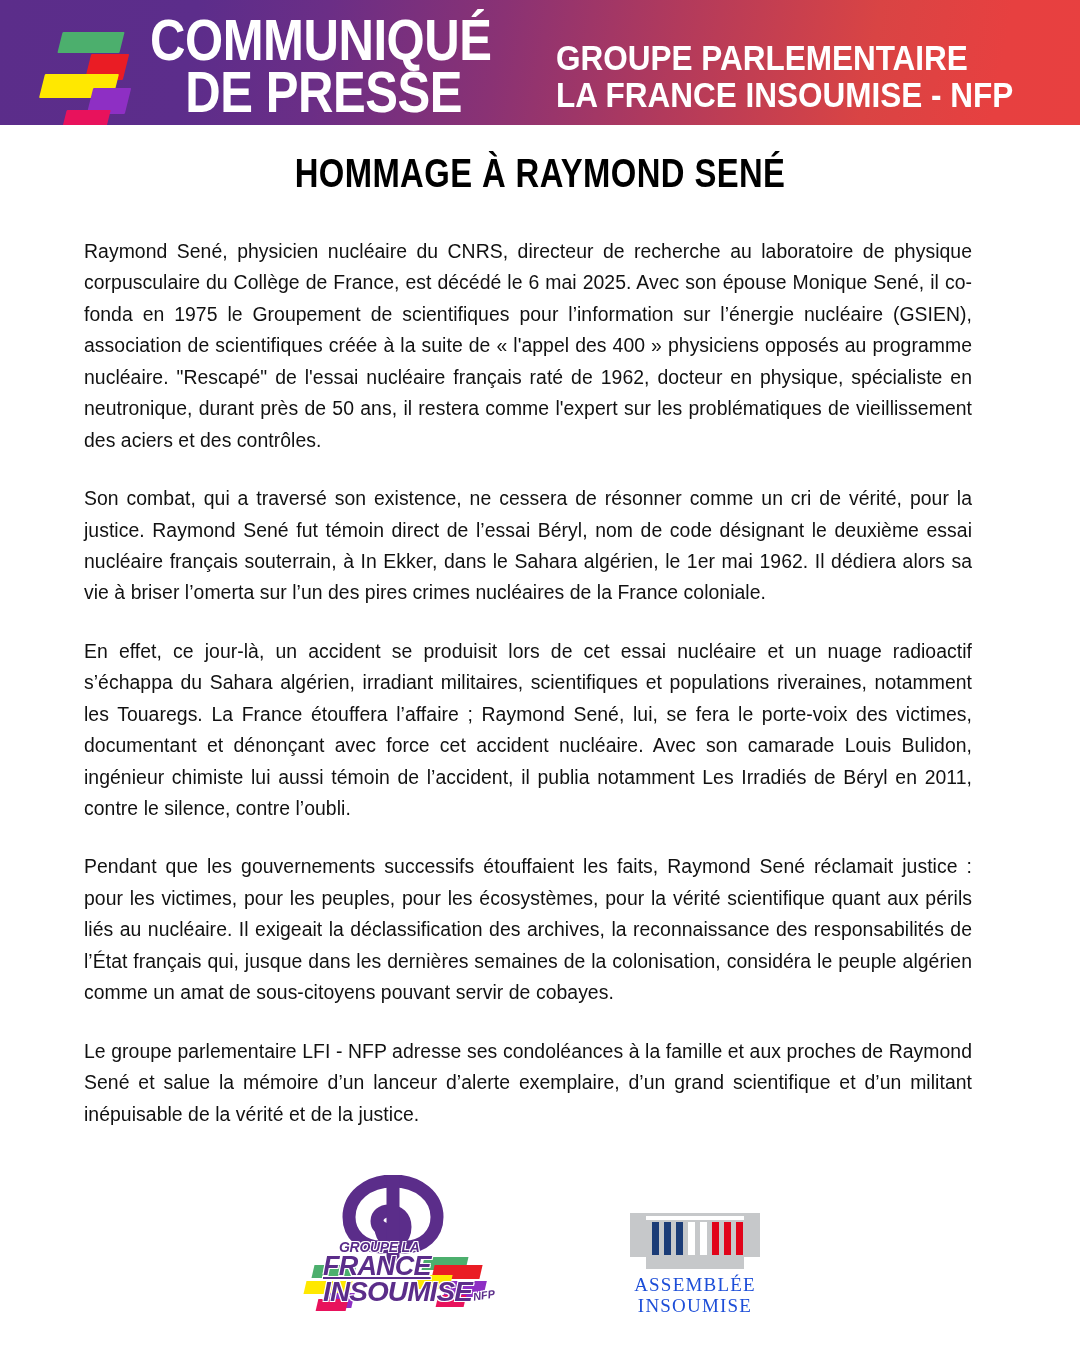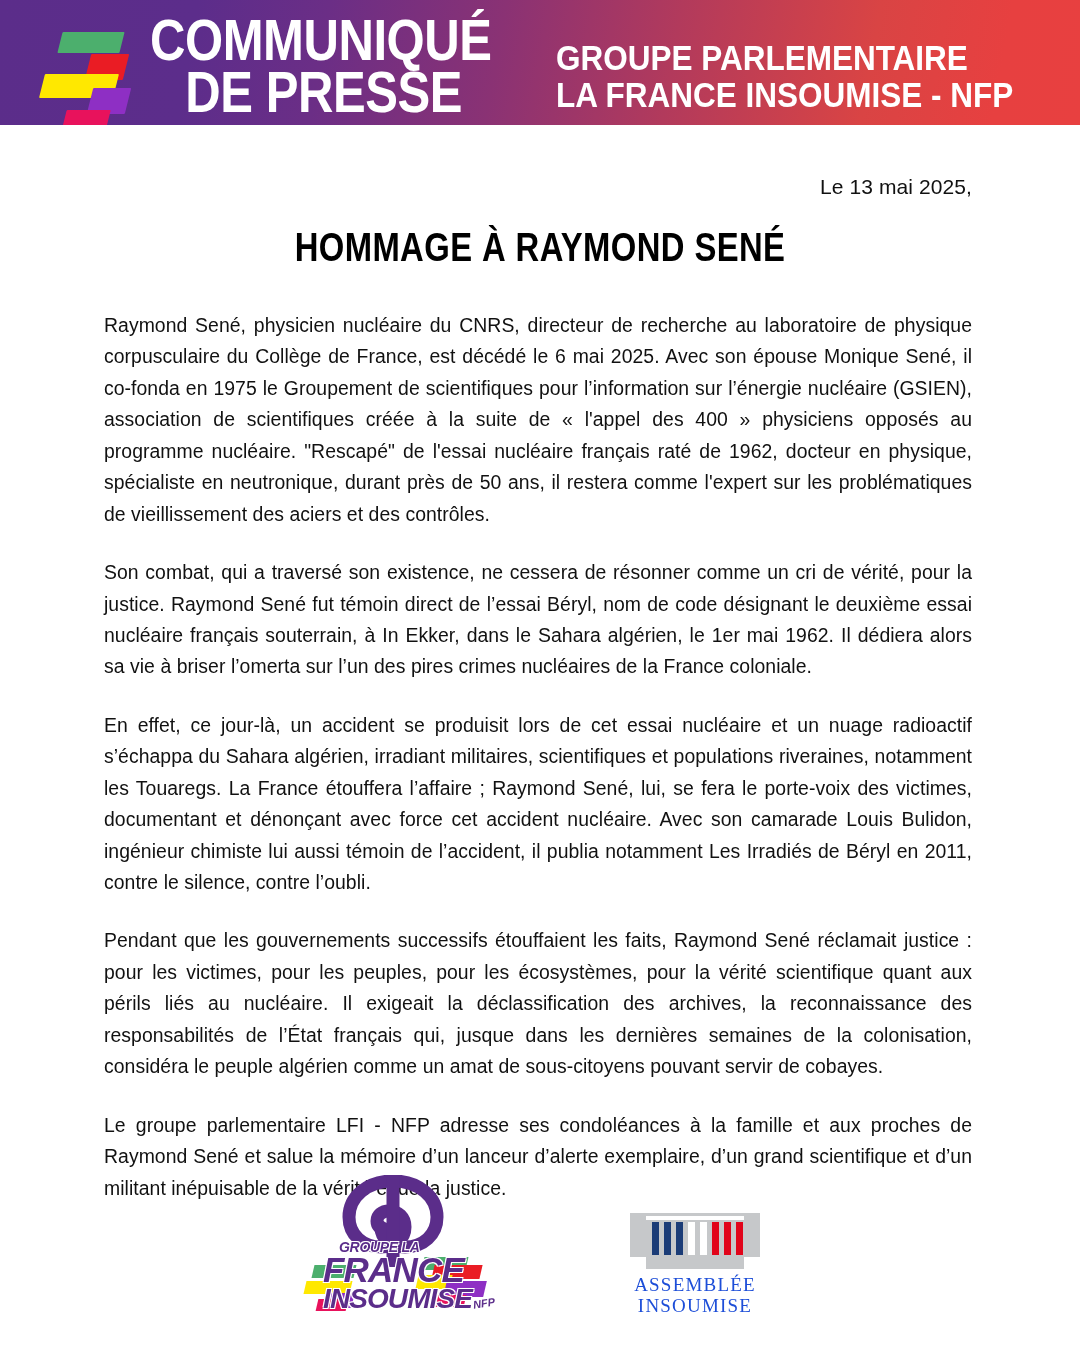--- a/index.html
+++ b/index.html
@@ -110,21 +110,20 @@
     text-align: center;
     font-weight: 700;
     font-size: 40px;
     letter-spacing: 0.5px;
     color: #000000;
     transform: scaleX(0.82);
   }
 
   .content {
     padding: 40px 108px 0 84px;
-    margin-left: 20px;
   }
 
   .para {
     margin: 0 0 27px 0;
     font-size: 19.4px;
     line-height: 1.62;
     text-align: justify;
     color: #111111;
     letter-spacing: 0.05px;
   }
@@ -180,21 +179,21 @@
     color: #5B2D8A;
     font-weight: 700;
     font-style: italic;
     line-height: 0.92;
     z-index: 5;
     text-shadow:
       -1px -1px 0 #fff, 1px -1px 0 #fff,
       -1px  1px 0 #fff, 1px  1px 0 #fff;
   }
   .lfi-text .t-groupe { display:block; font-size: 14px; letter-spacing:-0.3px; margin-left: 16px; }
-  .lfi-text .t-france { display:block; font-size: 35px; letter-spacing:-0.8px; }
+  .lfi-text .t-france { display:block; font-size: 27px; letter-spacing:-0.8px;text-decoration:underline; }
   .lfi-text .t-insoumise { display:block; font-size: 28px; letter-spacing:-0.9px; }
   .lfi-text .t-nfp {
     position: absolute;
     right: -2px;
     bottom: 4px;
     font-size: 11px;
     transform: rotate(-9deg);
   }
 
   
@@ -238,21 +237,20 @@
 
   <div class="header-right">
     <span class="hr1">GROUPE PARLEMENTAIRE</span>
     <span class="hr2">LA FRANCE INSOUMISE - NFP</span>
   </div>
 
 </div>
 
 <div class="sheet">
 
-  <p class="date-line">Le 13 mai 2025,</p>
 
   <h1 class="doc-title">HOMMAGE À RAYMOND SENÉ</h1>
 
   <div class="content">
     <p class="para">Raymond Sené, physicien nucléaire du CNRS, directeur de recherche au laboratoire de physique corpusculaire du Collège de France, est décédé le 6 mai 2025. Avec son épouse Monique Sené, il co-fonda en 1975 le Groupement de scientifiques pour l’information sur l’énergie nucléaire (GSIEN), association de scientifiques créée à la suite de « l'appel des 400 » physiciens opposés au programme nucléaire. "Rescapé" de l'essai nucléaire français raté de 1962, docteur en physique, spécialiste en neutronique, durant près de 50 ans, il restera comme l'expert sur les problématiques de vieillissement des aciers et des contrôles.</p>
     <p class="para">Son combat, qui a traversé son existence, ne cessera de résonner comme un cri de vérité, pour la justice. Raymond Sené fut témoin direct de l’essai Béryl, nom de code désignant le deuxième essai nucléaire français souterrain, à In Ekker, dans le Sahara algérien, le 1er mai 1962. Il dédiera alors sa vie à briser l’omerta sur l’un des pires crimes nucléaires de la France coloniale.</p>
     <p class="para">En effet, ce jour-là, un accident se produisit lors de cet essai nucléaire et un nuage radioactif s’échappa du Sahara algérien, irradiant militaires, scientifiques et populations riveraines, notamment les Touaregs. La France étouffera l’affaire ; Raymond Sené, lui, se fera le porte-voix des victimes, documentant et dénonçant avec force cet accident nucléaire. Avec son camarade Louis Bulidon, ingénieur chimiste lui aussi témoin de l’accident, il publia notamment Les Irradiés de Béryl en 2011, contre le silence, contre l’oubli.</p>
     <p class="para">Pendant que les gouvernements successifs étouffaient les faits, Raymond Sené réclamait justice : pour les victimes, pour les peuples, pour les écosystèmes, pour la vérité scientifique quant aux périls liés au nucléaire. Il exigeait la déclassification des archives, la reconnaissance des responsabilités de l’État français qui, jusque dans les dernières semaines de la colonisation, considéra le peuple algérien comme un amat de sous-citoyens pouvant servir de cobayes.</p>
     <p class="para">Le groupe parlementaire LFI - NFP adresse ses condoléances à la famille et aux proches de Raymond Sené et salue la mémoire d’un lanceur d’alerte exemplaire, d’un grand scientifique et d’un militant inépuisable de la vérité et de la justice.</p>
   </div>

